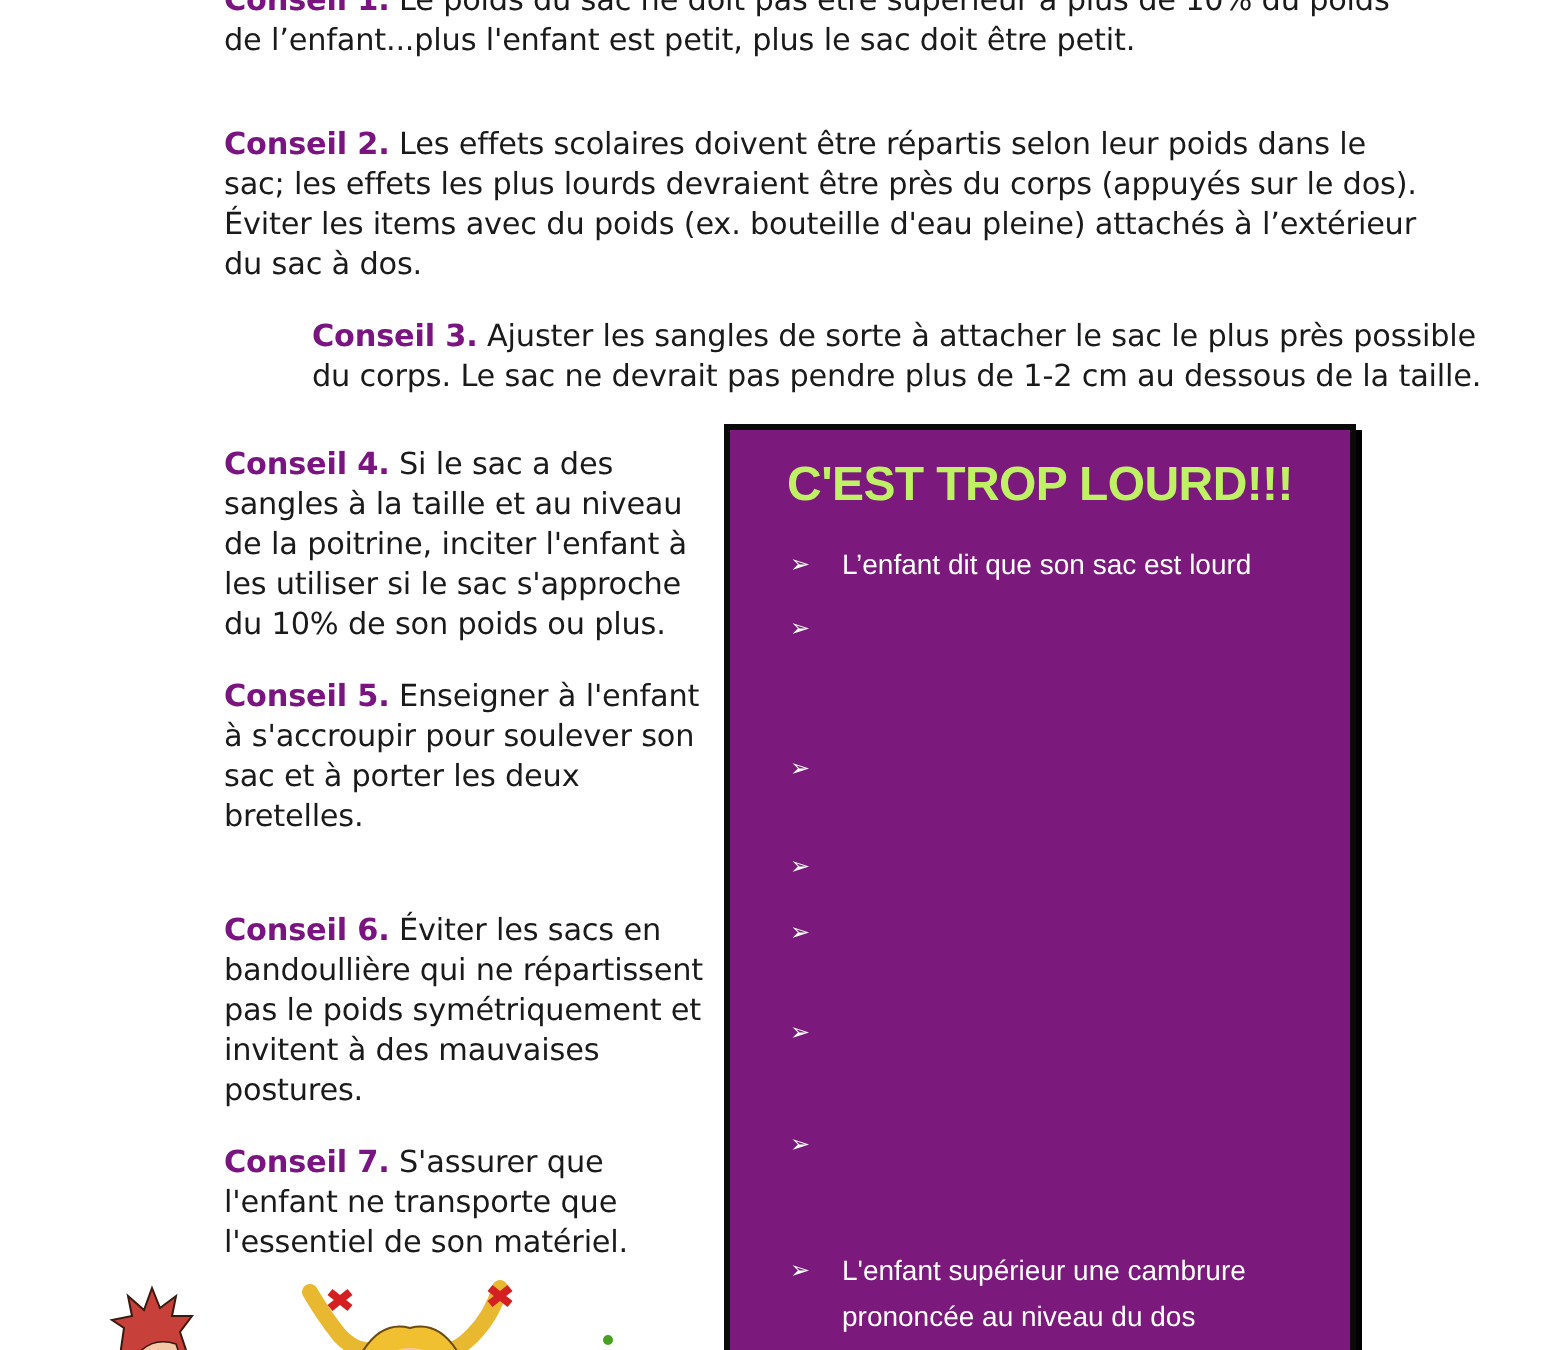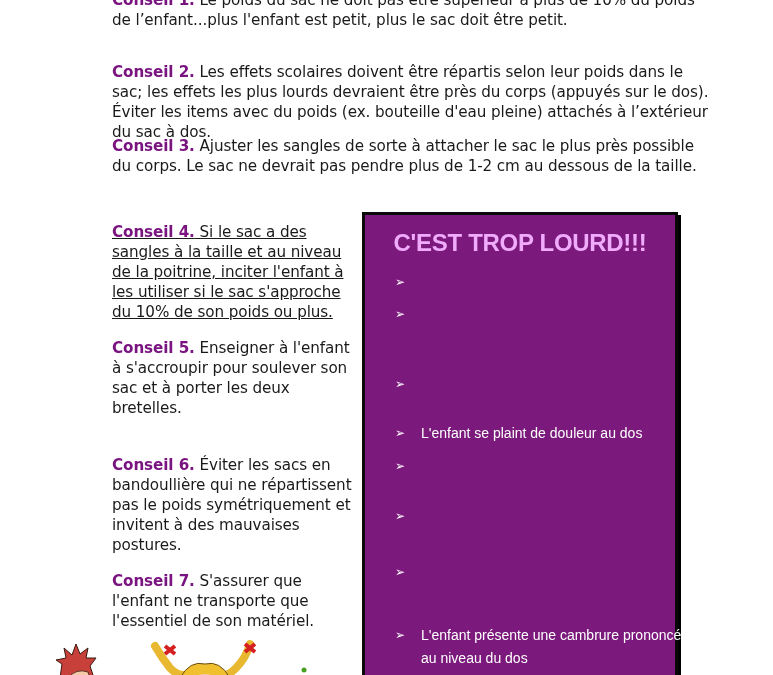--- a/index.html
+++ b/index.html
@@ -25,22 +25,22 @@
     .tip .label {
       color: #7a1480;
       font-weight: bold;
       font-family: "DejaVu Sans", sans-serif;
     }
     .tip.wide { width: 600px; }
     .tip.narrow { width: 245px; }
 
     #tip1 { top: -10px; }
     #tip2 { top: 62px; }
-    #tip3 { top: 136px; }
-    #tip4 { top: 222px; text-decoration: underline; }
+    #tip3 { top: 158px; margin-left: 44px; }
+    #tip4 { top: 222px; }
     #tip5 { top: 338px; }
     #tip6 { top: 455px; }
     #tip7 { top: 571px; }
 
     .warn-box {
       position: absolute;
       left: 362px;
       top: 212px;
       width: 316px;
       height: 470px;
@@ -48,21 +48,21 @@
       border: 3px solid #0a0a0a;
       box-shadow: 3px 3px 0 #000;
       box-sizing: border-box;
     }
     .warn-title {
       position: absolute;
       left: 0;
       right: 0;
       top: 14px;
       text-align: center;
-      color: #f0abfc;
+      color: #bef264;
       font-family: "Liberation Sans", sans-serif;
       font-weight: bold;
       font-size: 24px;
       letter-spacing: -0.3px;
     }
     .warn-list {
       position: absolute;
       left: 0;
       top: 58px;
       list-style: none;
@@ -120,43 +120,43 @@
 </div>
 <div class="tip narrow" id="tip7">
   <span class="label">Conseil 7.</span><span> S'assurer que l'enfant ne transporte que l'essentiel de son matériel.</span>
 </div>
 
 <div class="warn-box">
   <div class="warn-title">C'EST TROP LOURD!!!</div>
   <ul class="warn-list">
     <li class="warn-item" style="top:0px">
       <span class="bullet">➢</span>
+      <span>L’enfant dit que son sac est lourd</span>
     </li>
     <li class="warn-item" style="top:32px">
       <span class="bullet">➢</span>
     </li>
     <li class="warn-item" style="top:102px">
       <span class="bullet">➢</span>
     </li>
     <li class="warn-item" style="top:151px">
       <span class="bullet">➢</span>
-      <span>L'enfant se plaint de douleur au dos</span>
     </li>
     <li class="warn-item" style="top:184px">
       <span class="bullet">➢</span>
     </li>
     <li class="warn-item" style="top:234px">
       <span class="bullet">➢</span>
     </li>
     <li class="warn-item spaced" style="top:288px">
       <span class="bullet">➢</span>
     </li>
     <li class="warn-item spaced" style="top:351px">
       <span class="bullet">➢</span>
-      <span>L'enfant présente une cambrure prononcée au niveau du dos</span>
+      <span>L'enfant supérieur une cambrure prononcée au niveau du dos</span>
     </li>
   </ul>
 </div>
 
 <svg class="kids" viewBox="0 0 260 40" xmlns="http://www.w3.org/2000/svg">
 
   <g>
     <path d="M10 40 L12 26 L6 22 L16 20 L14 10 L22 17 L26 6 L30 16 L38 10 L36 20 L46 20 L40 28 L44 40 Z" fill="#c8403a" stroke="#3a1a10" stroke-width="1"></path>
     <path d="M18 40 Q26 30 38 34 L40 40 Z" fill="#f4c9a8" stroke="#3a1a10" stroke-width="0.8"></path>
   </g>

